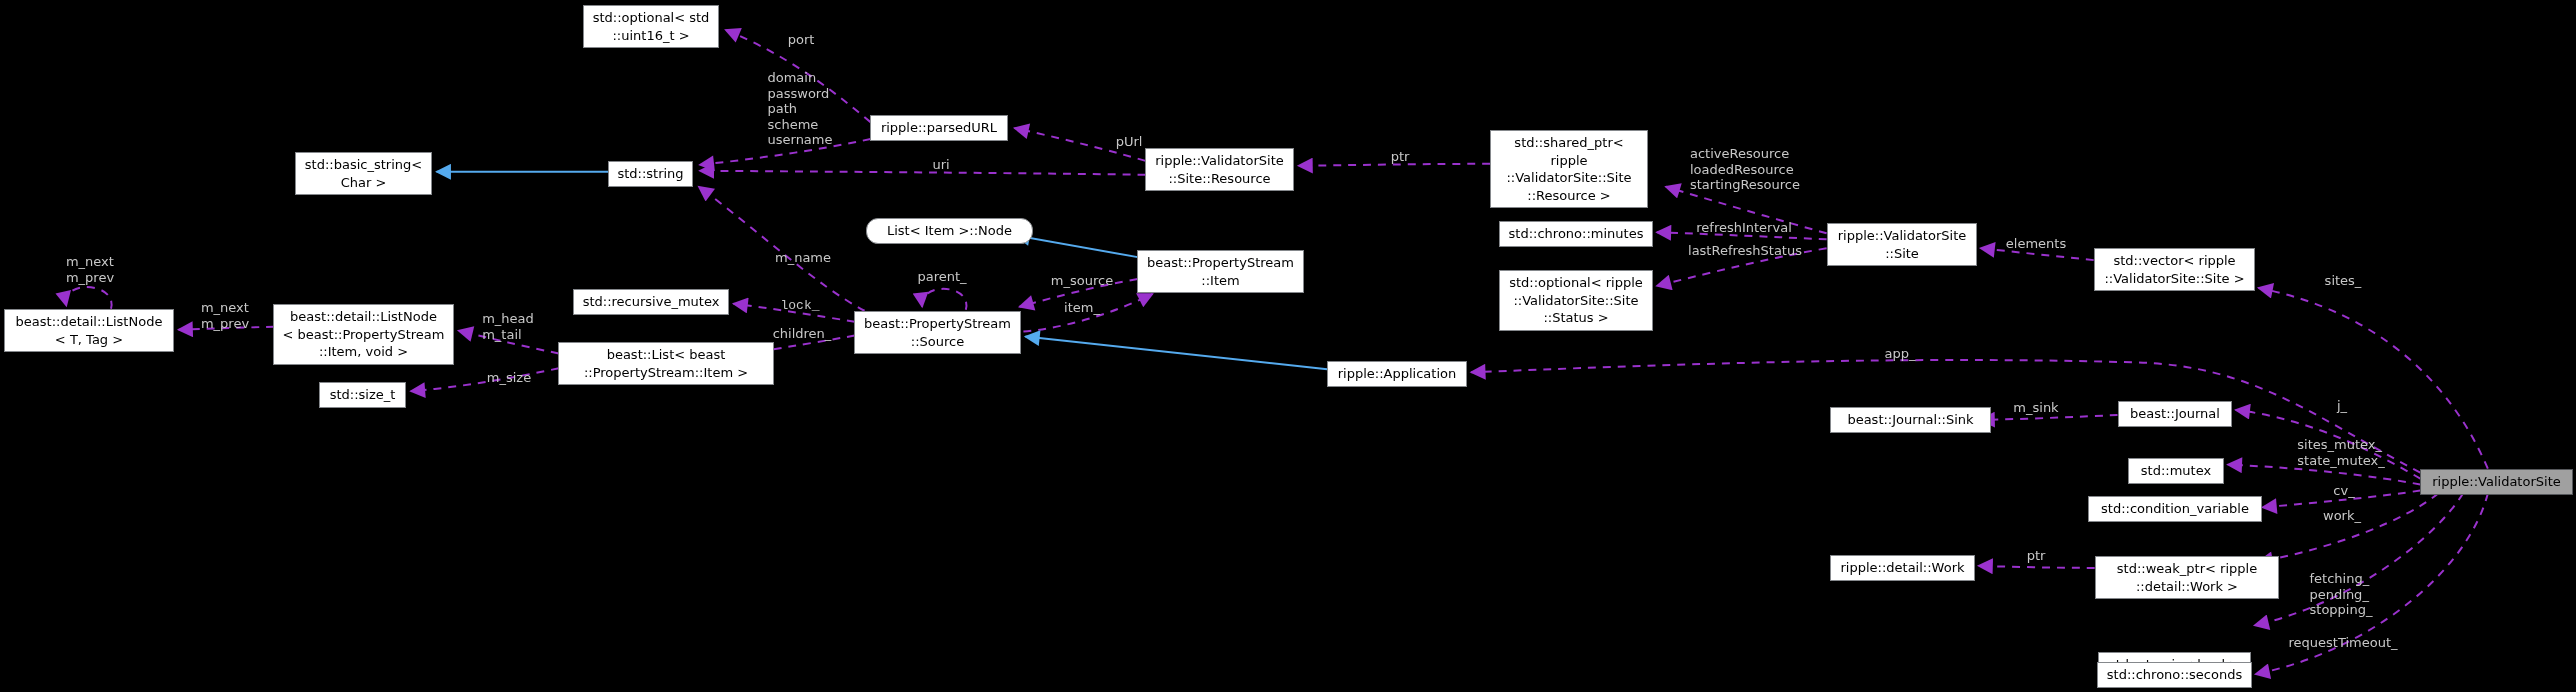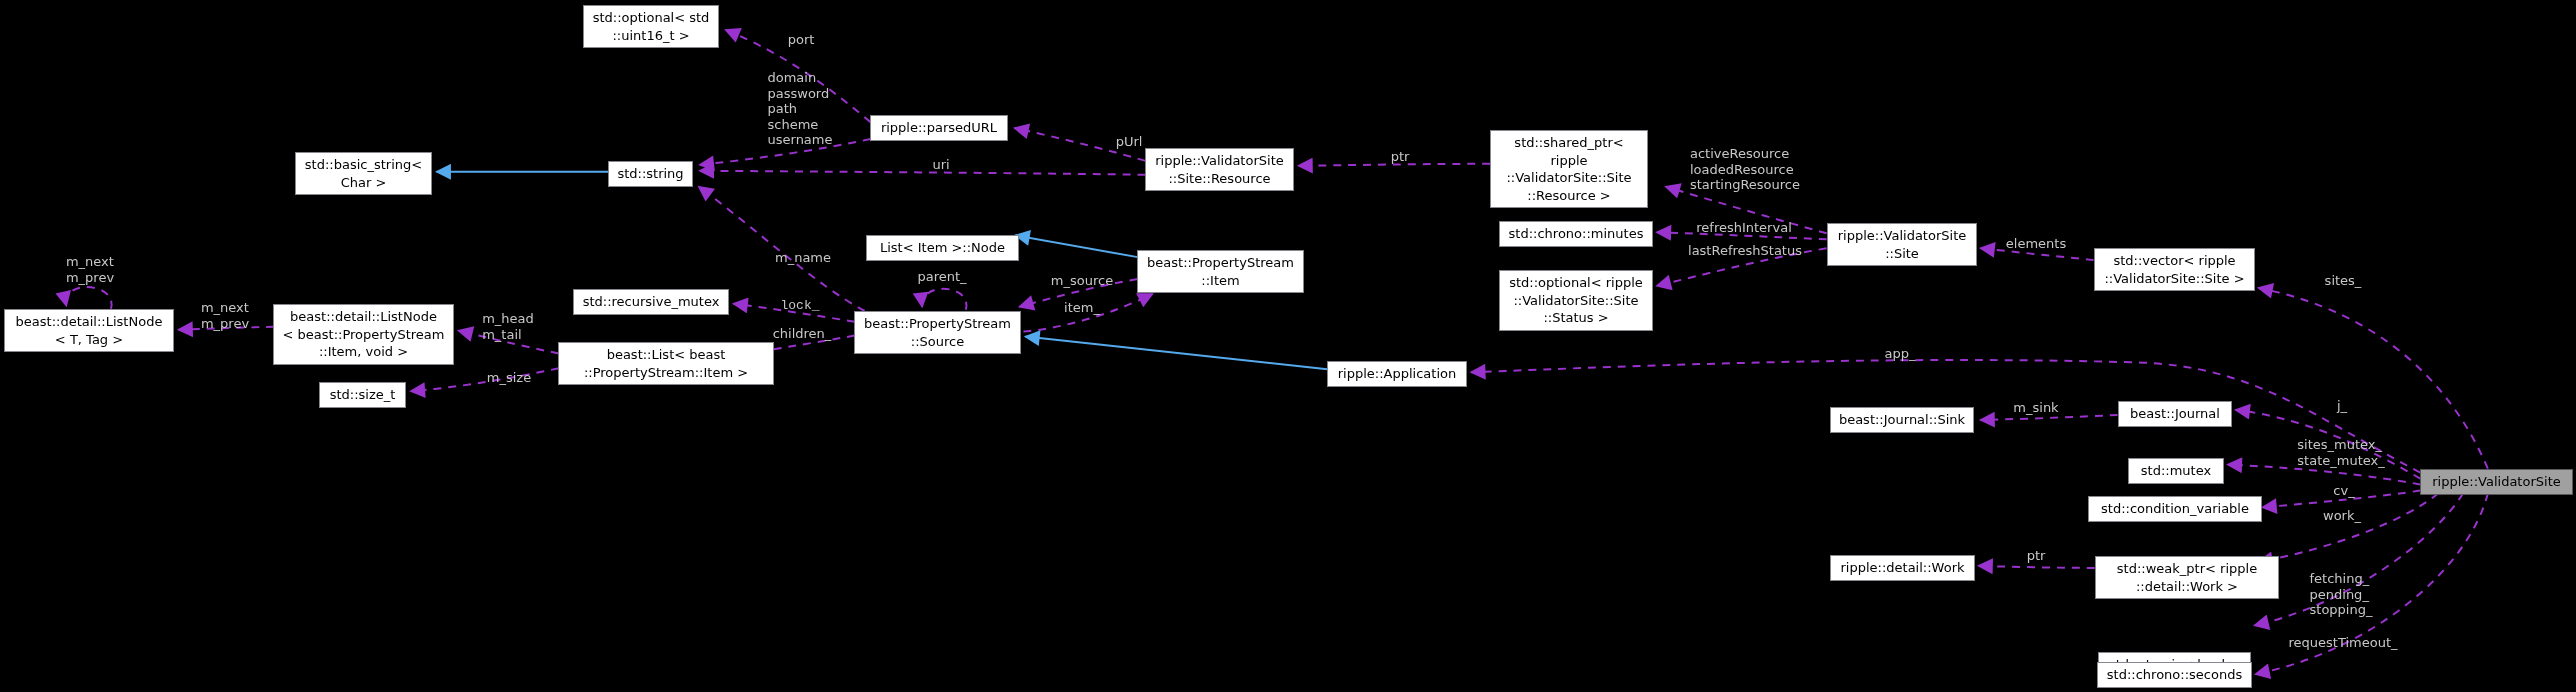--- a/index.html
+++ b/index.html
@@ -84,36 +84,36 @@
 ::ValidatorSite::Site
 ::Resource &gt;</div>
   <div class="node" style="left:1499px;top:221px;width:154px;">std::chrono::minutes</div>
   <div class="node" style="left:1499px;top:270px;width:154px;">std::optional&lt; ripple
 ::ValidatorSite::Site
 ::Status &gt;</div>
   <div class="node" style="left:1827px;top:223px;width:150px;">ripple::ValidatorSite
 ::Site</div>
   <div class="node" style="left:2094px;top:248px;width:161px;">std::vector&lt; ripple
 ::ValidatorSite::Site &gt;</div>
-  <div class="node" style="left:866px;top:235px;width:153px;">List&lt; Item &gt;::Node</div>
+  <div class="node" style="left:866px;top:218px;width:167px;border-radius:12px;">List&lt; Item &gt;::Node</div>
   <div class="node" style="left:1137px;top:250px;width:167px;">beast::PropertyStream
 ::Item</div>
   <div class="node" style="left:4px;top:309px;width:170px;">beast::detail::ListNode
 &lt; T, Tag &gt;</div>
   <div class="node" style="left:273px;top:304px;width:181px;">beast::detail::ListNode
 &lt; beast::PropertyStream
 ::Item, void &gt;</div>
   <div class="node" style="left:573px;top:289px;width:156px;">std::recursive_mutex</div>
   <div class="node" style="left:558px;top:342px;width:216px;">beast::List&lt; beast
 ::PropertyStream::Item &gt;</div>
   <div class="node" style="left:319px;top:382px;width:87px;">std::size_t</div>
   <div class="node" style="left:854px;top:311px;width:167px;">beast::PropertyStream
 ::Source</div>
   <div class="node" style="left:1327px;top:361px;width:140px;">ripple::Application</div>
-  <div class="node" style="left:1830px;top:407px;width:144px;">beast::Journal::Sink</div>
+  <div class="node" style="left:1830px;top:407px;width:161px;">beast::Journal::Sink</div>
   <div class="node" style="left:2118px;top:401px;width:114px;">beast::Journal</div>
   <div class="node" style="left:2128px;top:458px;width:96px;">std::mutex</div>
   <div class="node hl" style="left:2420px;top:469px;width:153px;">ripple::ValidatorSite</div>
   <div class="node" style="left:2088px;top:496px;width:174px;">std::condition_variable</div>
   <div class="node" style="left:2095px;top:556px;width:184px;">std::weak_ptr&lt; ripple
 ::detail::Work &gt;</div>
   <div class="node" style="left:1830px;top:555px;width:145px;">ripple::detail::Work</div>
   <div class="node" style="left:2098px;top:612px;width:153px;margin-top:40px;">std::atomic&lt; bool &gt;</div>
   <div class="node" style="left:2097px;top:662px;width:155px;">std::chrono::seconds</div>
 

